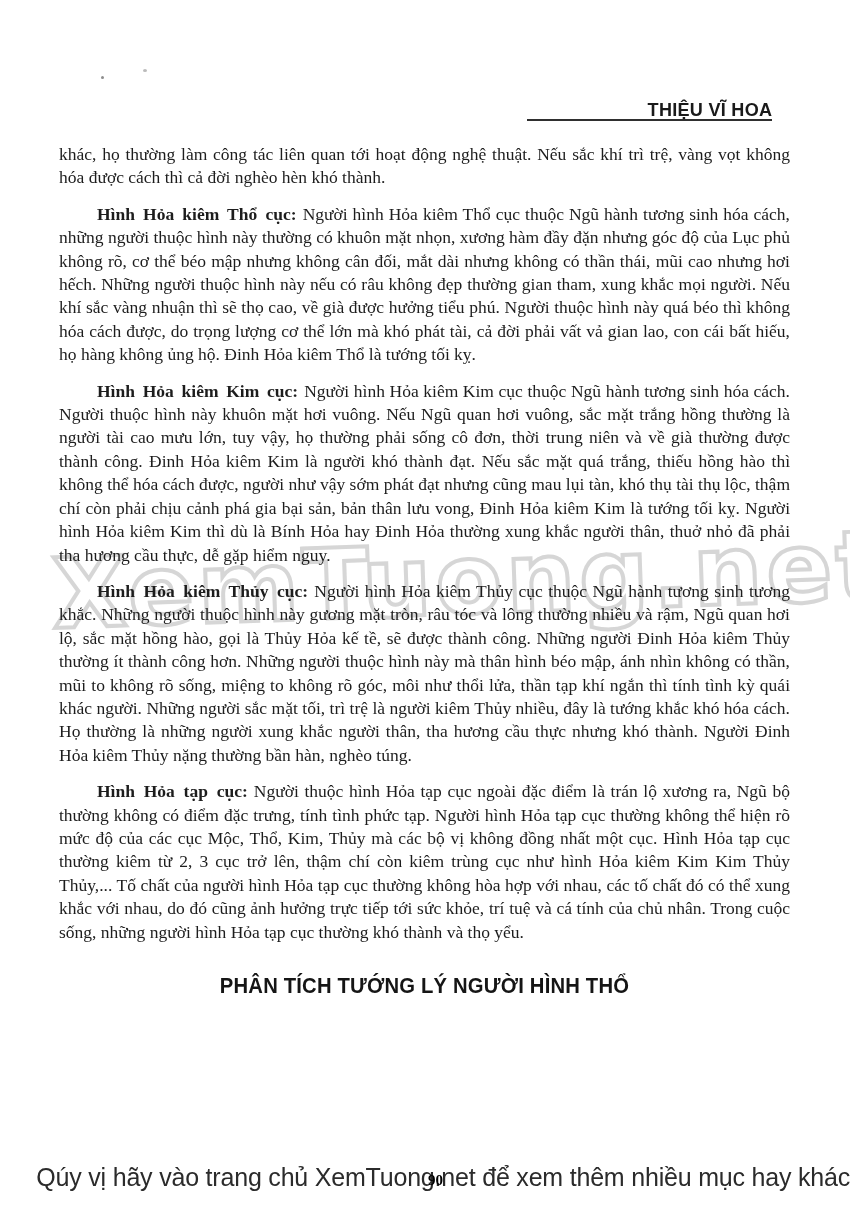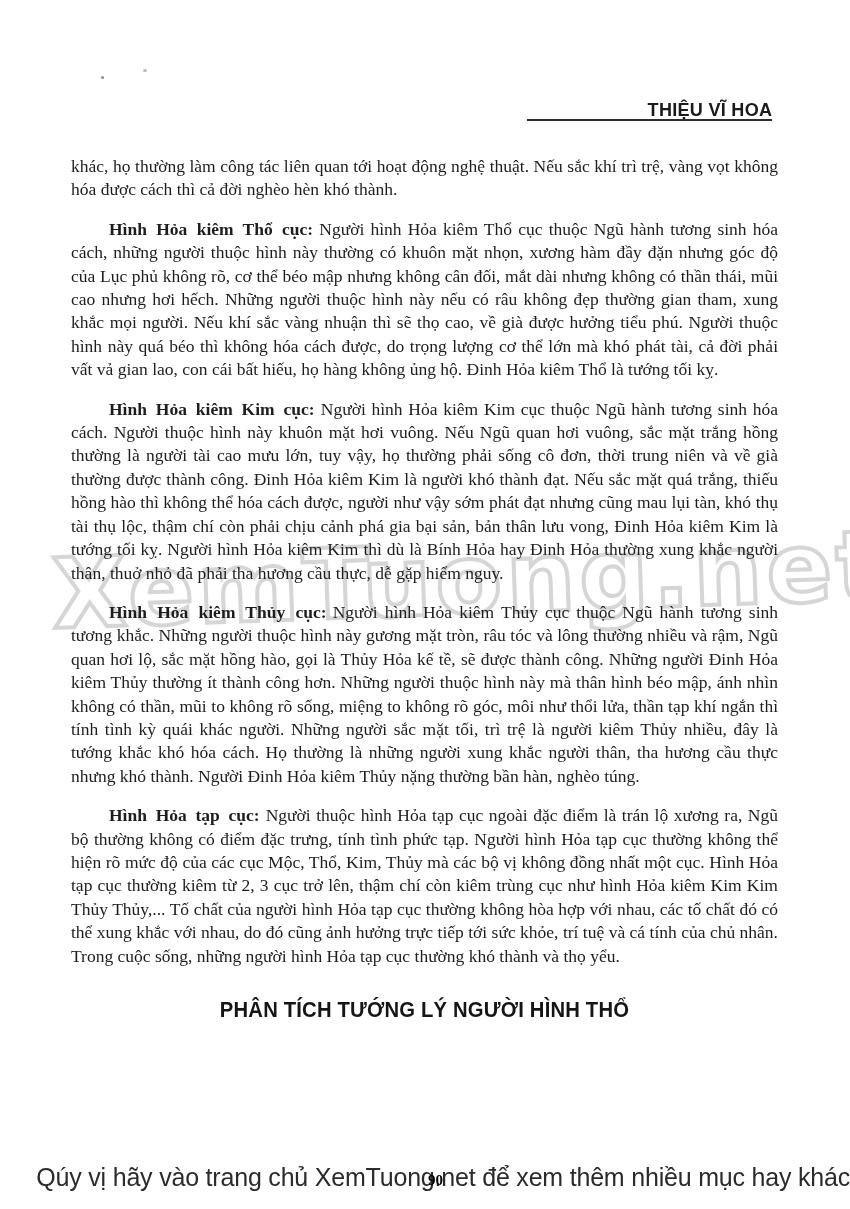--- a/index.html
+++ b/index.html
@@ -62,21 +62,21 @@
 
   
   .content {
     position: absolute;
     top: 139px;
     left: 55px;
     width: 739px;
     z-index: 2;
   }
   .para {
-    margin: 16px;
+    margin: 4px;
     font-size: 17.5px;
     line-height: 23.4px;
     text-align: justify;
   }
   .para + .para { margin-top: 13px; }
   .para.indent { text-indent: 38px; }
   .lead { font-weight: bold; word-spacing: 0.18em; }
   .lead:not(:empty) { margin-right: 0.35em; }
 
   .section-heading {

